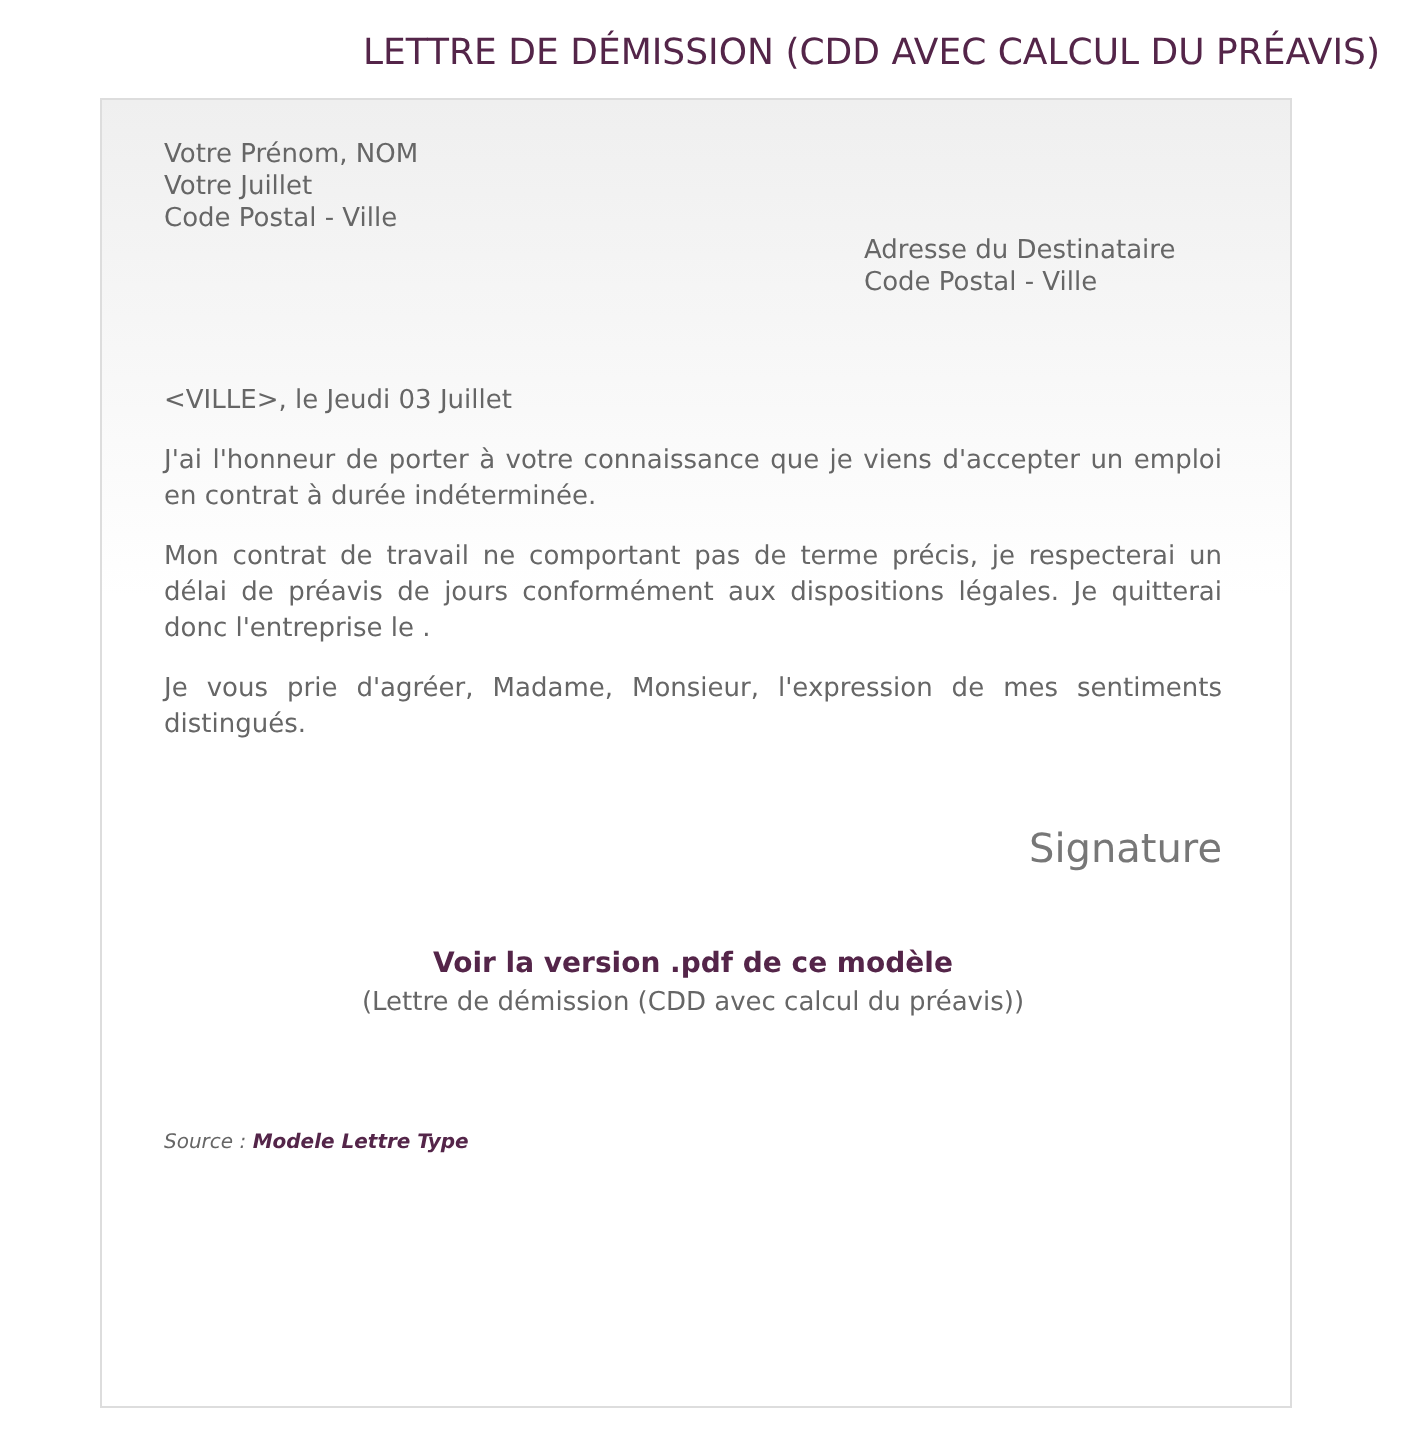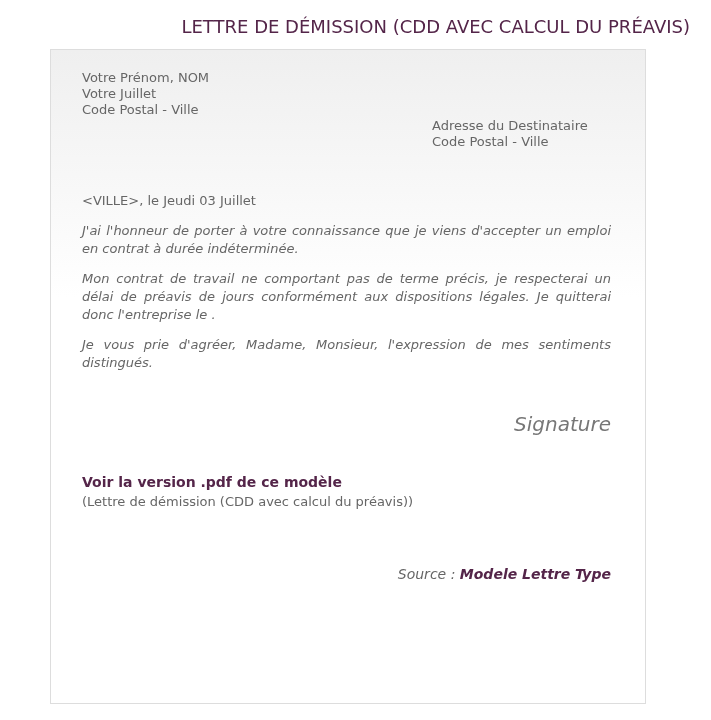--- a/index.html
+++ b/index.html
@@ -43,52 +43,49 @@
     margin-bottom: 6px;
     text-align: left;
     line-height: 18px;
     color: #666;
   }
   .body-paragraph {
     margin: 12px 0;
     text-align: justify;
     line-height: 18px;
     color: #666;
-    font-style: italic;
   }
   .signature-line {
     margin-top: 40px;
     text-align: right;
-    font-style: italic;
     font-size: 20px;
     color: #777;
   }
   .pdf-block {
     margin-top: 38px;
-    text-align: left;
+    text-align: center;
   }
   .pdf-link {
     display: inline-block;
     font-size: 14px;
     font-weight: bold;
     color: #542549;
     text-decoration: none;
     cursor: pointer;
   }
   .pdf-subtitle {
     margin-top: 3px;
     font-size: 13px;
     color: #666;
     line-height: 17px;
   }
   .source-line {
     margin-top: 56px;
-    text-align: right;
     font-style: italic;
-    font-size: 14px;
+    font-size: 10px;
     color: #666;
   }
   .source-link {
     font-weight: bold;
     font-style: italic;
     color: #542549;
     text-decoration: none;
     cursor: pointer;
   }
 </style>

